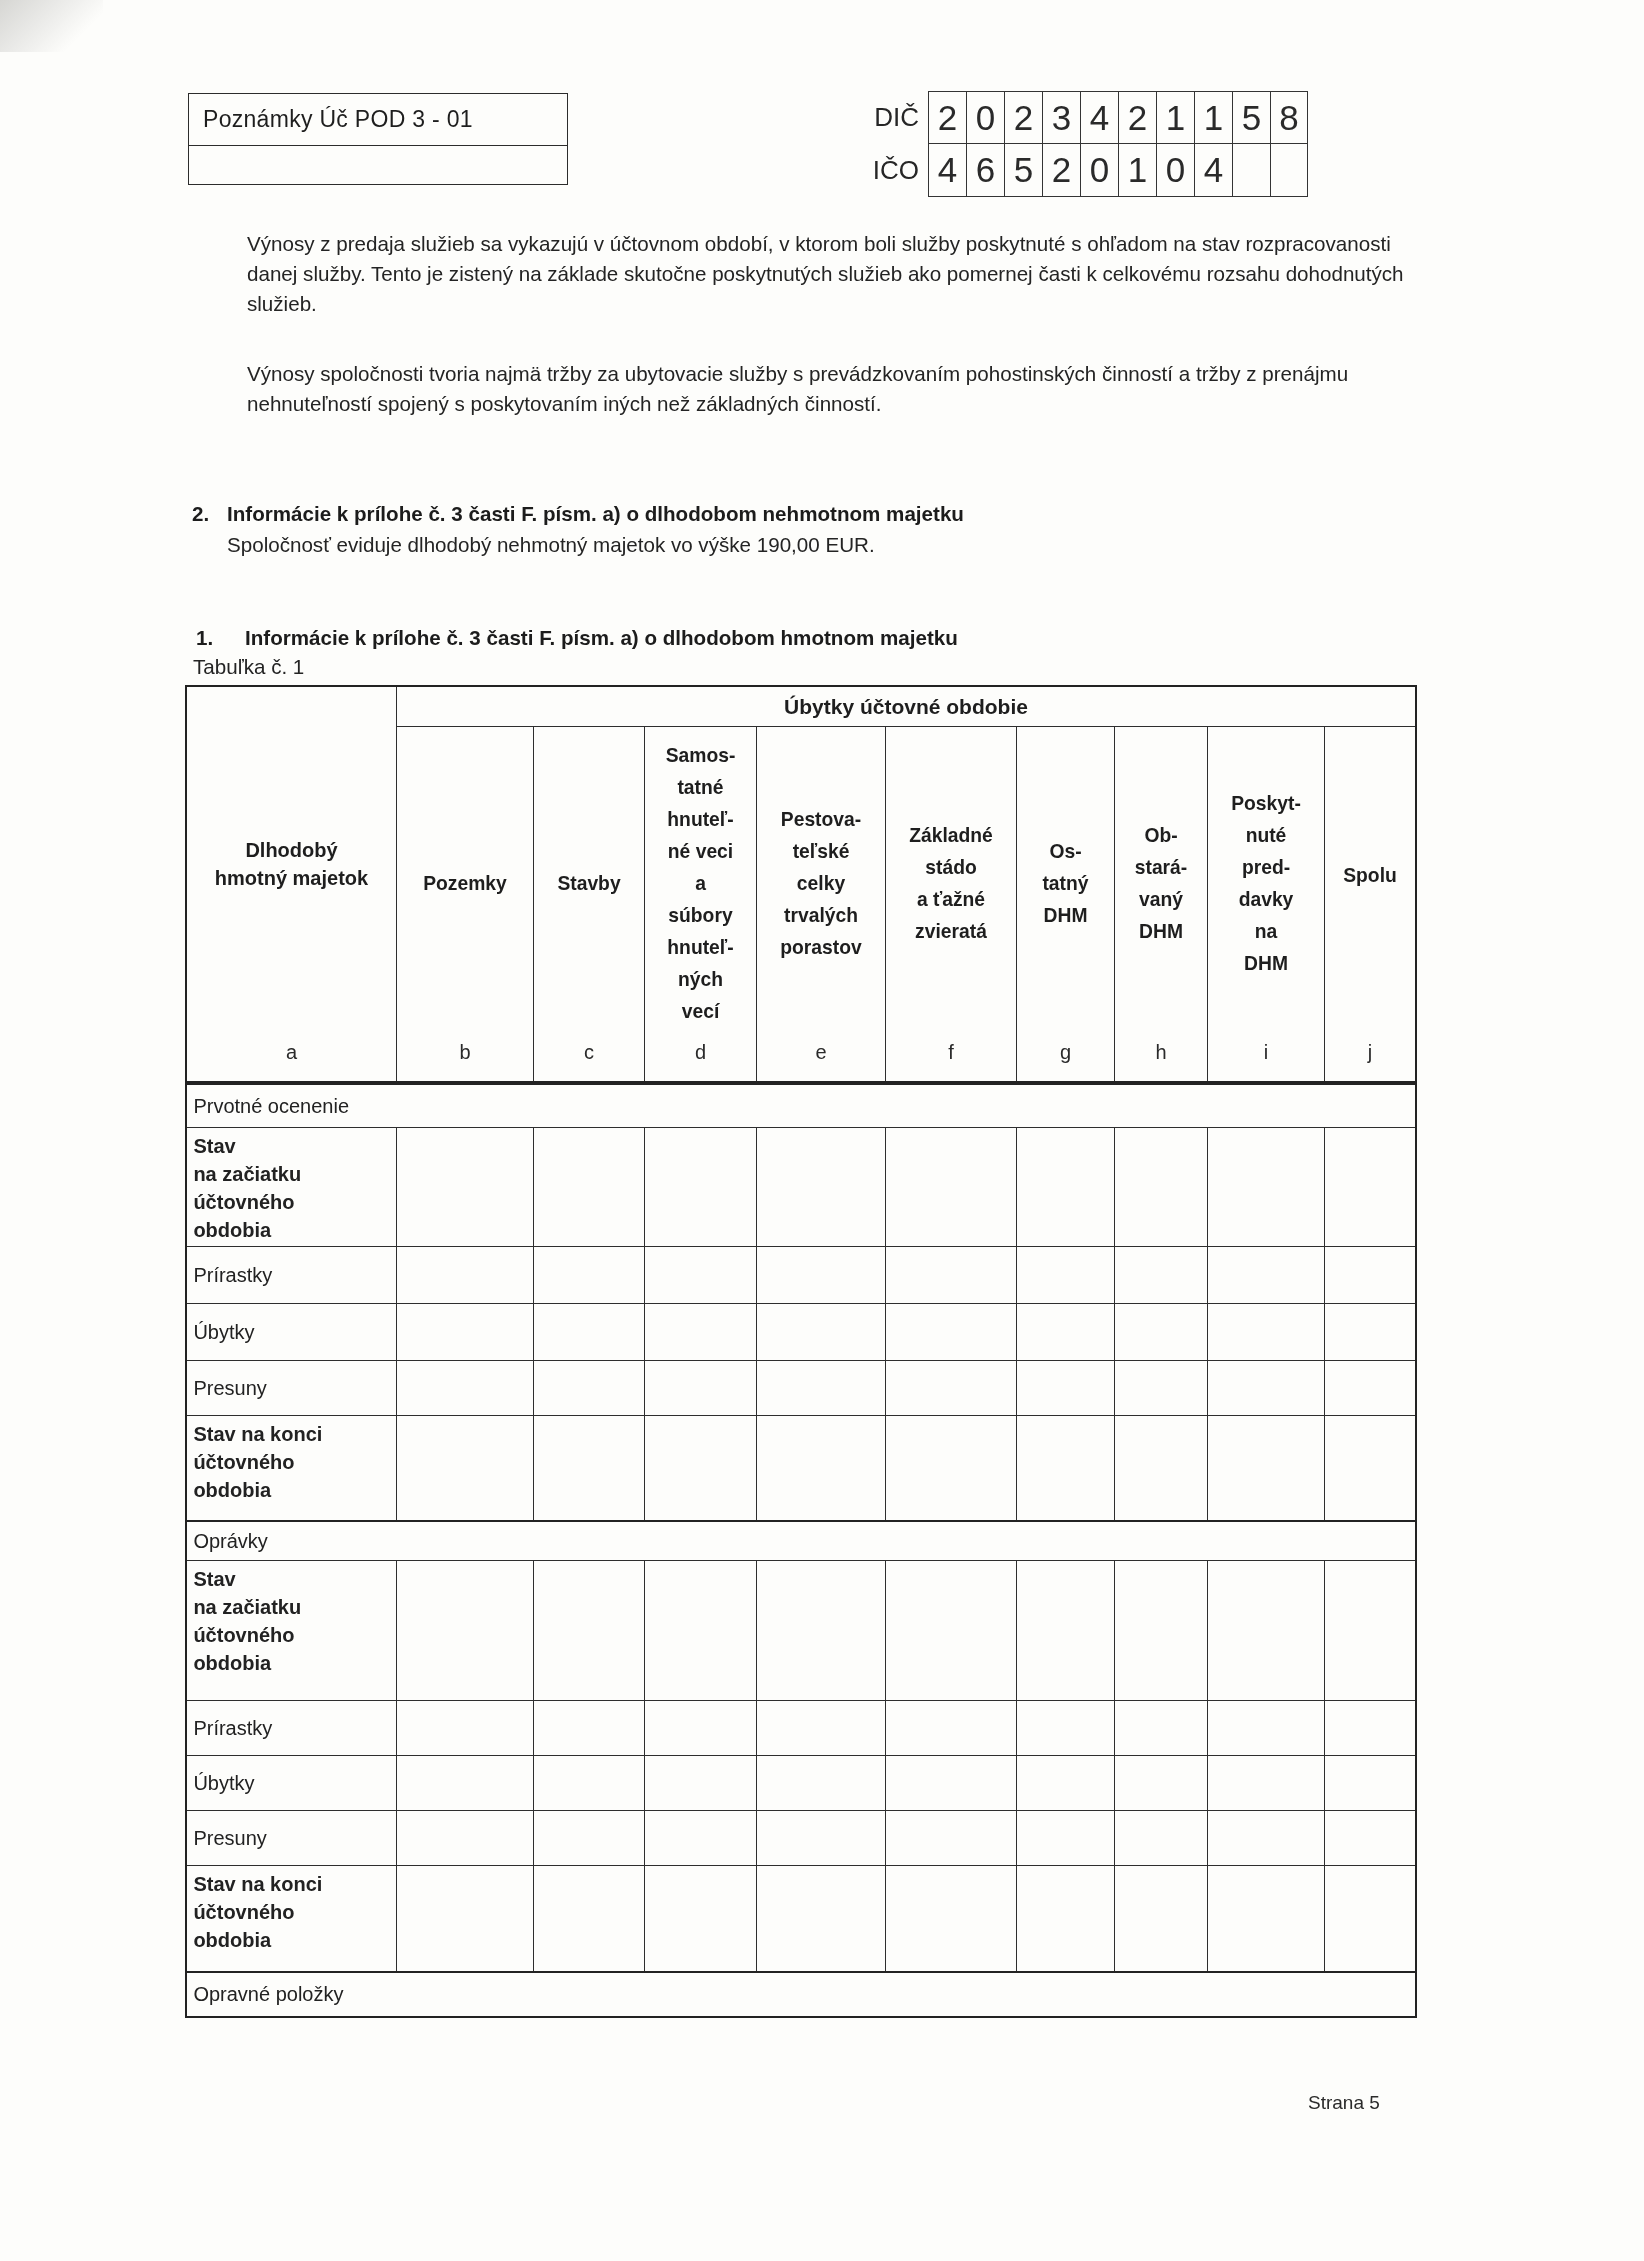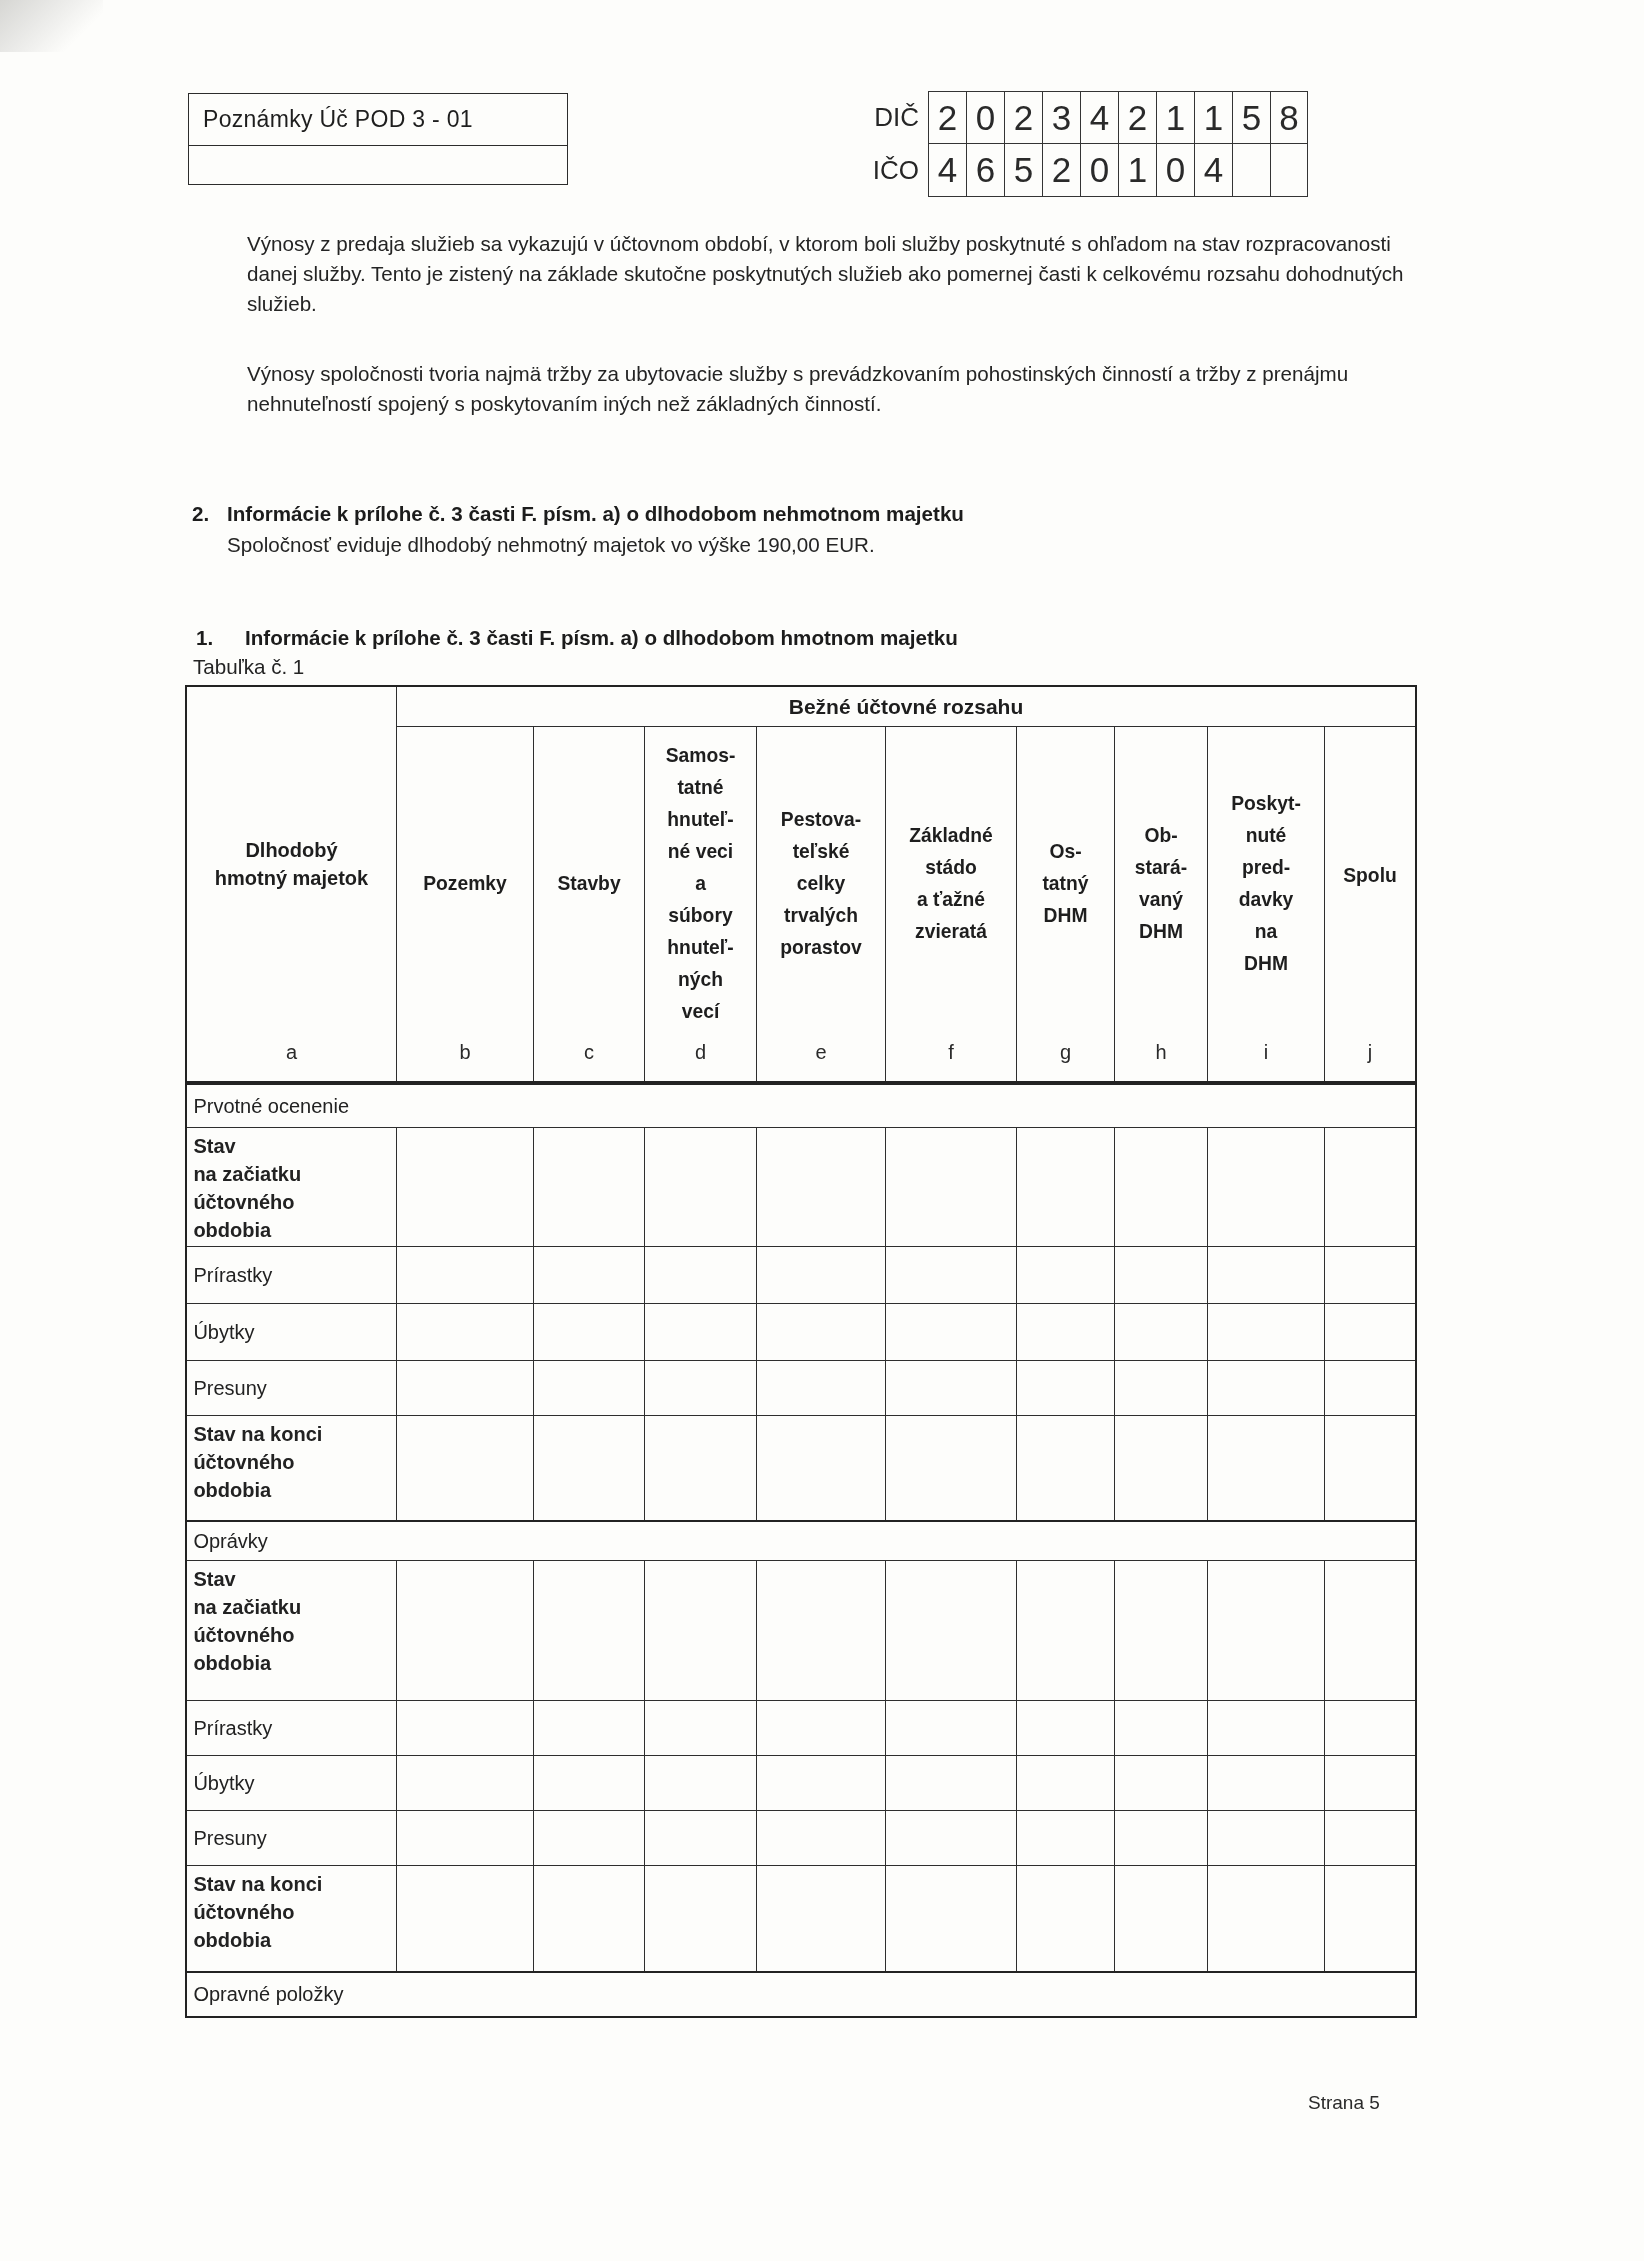--- a/index.html
+++ b/index.html
@@ -157,21 +157,21 @@
   <span class="caption" style="left:193px; top:655px;">Tabuľka č. 1</span>
 
   <div class="dhm-table">
     <div class="thead">
       <div class="corner">
         <div class="corner-title">Dlhodobý
 hmotný majetok</div>
         <div class="corner-letter">a</div>
       </div>
       <div class="head-right">
-        <div class="band">Bežné účtovné rozsahu</div>
+        <div class="band">Úbytky účtovné obdobie</div>
         <div class="head-cols" id="head-cols">
             <div class="hcol" style="width: 137px; flex: 0 0 137px;">
               <div class="hcol-title">Pozemky</div>
               <div class="hcol-letter">b</div>
             </div>
             <div class="hcol" style="width: 111px; flex: 0 0 111px;">
               <div class="hcol-title">Stavby</div>
               <div class="hcol-letter">c</div>
             </div>
             <div class="hcol" style="width: 112px; flex: 0 0 112px;">

